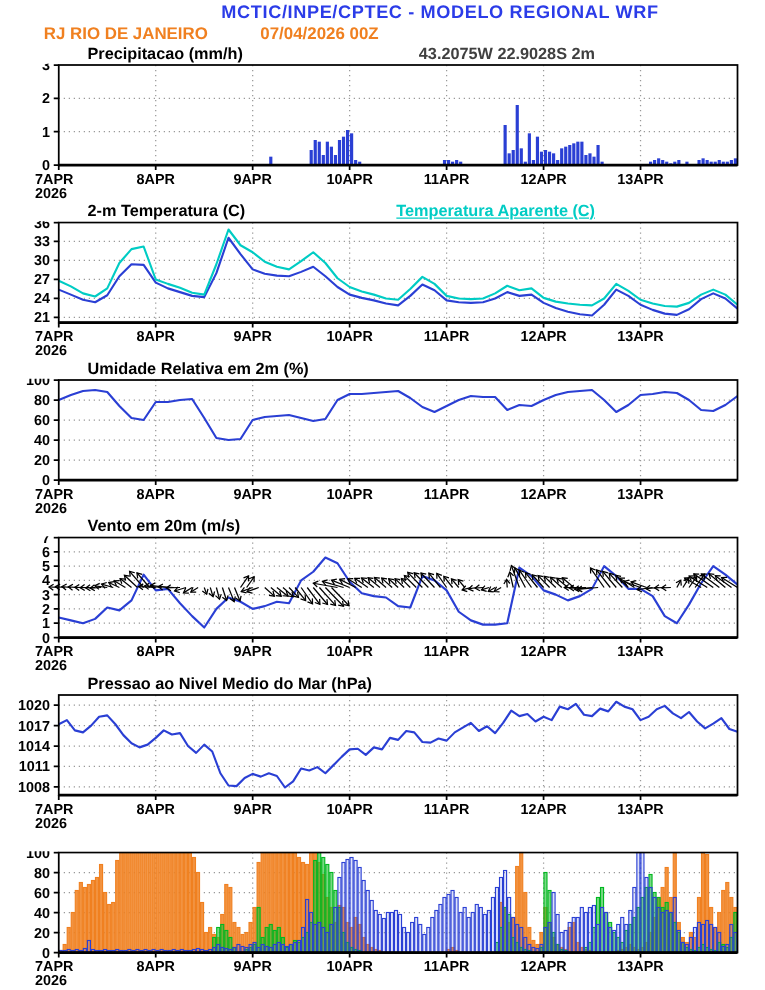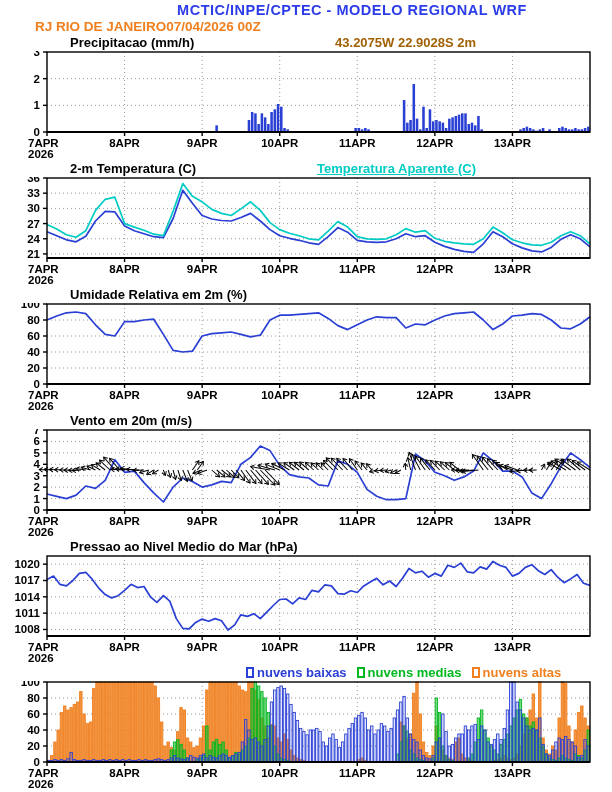--- a/index.html
+++ b/index.html
@@ -1,20 +1,20 @@
 <!DOCTYPE html>
 <html><head>
 <meta charset="utf-8">
 <style>
   html,body{margin:0;padding:0;background:#fff;}
   body{width:612px;height:792px;overflow:hidden;font-family:"Liberation Sans",sans-serif;font-weight:bold;}
   .hdr{width:612px;text-align:center;font-size:14.5px;letter-spacing:.5px;line-height:17px;margin-top:2px;}
   .hdr2{width:612px;font-size:13.5px;line-height:16px;display:flex;}
   .hdr2 .station{margin-left:35px;}
-  .hdr2 .run{text-align:right;}
+  .hdr2 .run{margin-left:42px;text-align:right;}
   .chart-block{width:500px;}
   .trow{position:relative;height:16px;font-size:13px;line-height:15px;}
   .ctitle{position:absolute;left:70px;color:#000;white-space:nowrap;}
   .cright{position:absolute;right:24px;white-space:nowrap;}
   .legend{position:absolute;left:246px;display:flex;gap:10px;white-space:nowrap;}
   .legend .item{display:flex;align-items:center;gap:3px;}
   .legend .sw{display:inline-block;width:8px;height:11px;background:#fff;border:2px solid #000;box-sizing:border-box;}
   svg{display:block;}
   svg text{font-family:"Liberation Sans",sans-serif;font-weight:bold;fill:#000;}
   .tick-label{font-size:11.5px;}
@@ -24,21 +24,21 @@
 
 <div class="hdr" style="color: rgb(43, 60, 232); padding-left: 46px;">MCTIC/INPE/CPTEC - MODELO REGIONAL WRF</div>
 <div class="hdr2" style="color: rgb(240, 128, 32);">
   <span class="station">RJ RIO DE JANEIRO</span>
   <span class="run">07/04/2026 00Z</span>
 </div>
 
 <div class="chart-block">
   <div class="trow">
     <span class="ctitle">Precipitacao (mm/h)</span>
-    <span class="cright" style="color: #a16207;">43.2075W 22.9028S 2m</span>
+    <span class="cright" style="color: #404040;">43.2075W 22.9028S 2m</span>
   </div>
   <svg width="612" height="110">
       <line x1="124.57142857142857" y1="1" x2="124.57142857142857" y2="81" stroke="#999999" stroke-width="1" stroke-dasharray="1 3"></line>
       <line x1="202.14285714285714" y1="1" x2="202.14285714285714" y2="81" stroke="#999999" stroke-width="1" stroke-dasharray="1 3"></line>
       <line x1="279.7142857142857" y1="1" x2="279.7142857142857" y2="81" stroke="#999999" stroke-width="1" stroke-dasharray="1 3"></line>
       <line x1="357.2857142857143" y1="1" x2="357.2857142857143" y2="81" stroke="#999999" stroke-width="1" stroke-dasharray="1 3"></line>
       <line x1="434.85714285714283" y1="1" x2="434.85714285714283" y2="81" stroke="#999999" stroke-width="1" stroke-dasharray="1 3"></line>
       <line x1="512.4285714285714" y1="1" x2="512.4285714285714" y2="81" stroke="#999999" stroke-width="1" stroke-dasharray="1 3"></line>
       <line x1="47" y1="54.333333333333336" x2="590" y2="54.333333333333336" stroke="#999999" stroke-width="1" stroke-dasharray="1 3"></line>
       <line x1="47" y1="27.66666666666667" x2="590" y2="27.66666666666667" stroke="#999999" stroke-width="1" stroke-dasharray="1 3"></line>
@@ -824,34 +824,20 @@
       <text x="357.2857142857143" y="96" text-anchor="middle" class="tick-label">11APR</text>
       <line x1="434.85714285714283" y1="81" x2="434.85714285714283" y2="85" stroke="#000" stroke-width="1.4"></line>
       <text x="434.85714285714283" y="96" text-anchor="middle" class="tick-label">12APR</text>
       <line x1="512.4285714285714" y1="81" x2="512.4285714285714" y2="85" stroke="#000" stroke-width="1.4"></line>
       <text x="512.4285714285714" y="96" text-anchor="middle" class="tick-label">13APR</text>
     </svg>
 </div>
 
 <div class="chart-block">
   <div class="trow">
-    <span class="legend">
-        <span class="item">
-          <span class="sw" style="border-color: rgb(42, 63, 212);"></span>
-          <span style="color: rgb(42, 63, 212);">nuvens baixas</span>
-        </span>
-        <span class="item">
-          <span class="sw" style="border-color: rgb(0, 184, 32);"></span>
-          <span style="color: rgb(0, 184, 32);">nuvens medias</span>
-        </span>
-        <span class="item">
-          <span class="sw" style="border-color: rgb(240, 128, 32);"></span>
-          <span style="color: rgb(240, 128, 32);">nuvens altas</span>
-        </span>
-      </span>
   </div>
   <svg width="612" height="110">
       <line x1="124.57142857142857" y1="1" x2="124.57142857142857" y2="81" stroke="#999999" stroke-width="1" stroke-dasharray="1 3"></line>
       <line x1="202.14285714285714" y1="1" x2="202.14285714285714" y2="81" stroke="#999999" stroke-width="1" stroke-dasharray="1 3"></line>
       <line x1="279.7142857142857" y1="1" x2="279.7142857142857" y2="81" stroke="#999999" stroke-width="1" stroke-dasharray="1 3"></line>
       <line x1="357.2857142857143" y1="1" x2="357.2857142857143" y2="81" stroke="#999999" stroke-width="1" stroke-dasharray="1 3"></line>
       <line x1="434.85714285714283" y1="1" x2="434.85714285714283" y2="81" stroke="#999999" stroke-width="1" stroke-dasharray="1 3"></line>
       <line x1="512.4285714285714" y1="1" x2="512.4285714285714" y2="81" stroke="#999999" stroke-width="1" stroke-dasharray="1 3"></line>
       <line x1="47" y1="65" x2="590" y2="65" stroke="#999999" stroke-width="1" stroke-dasharray="1 3"></line>
       <line x1="47" y1="49" x2="590" y2="49" stroke="#999999" stroke-width="1" stroke-dasharray="1 3"></line>

